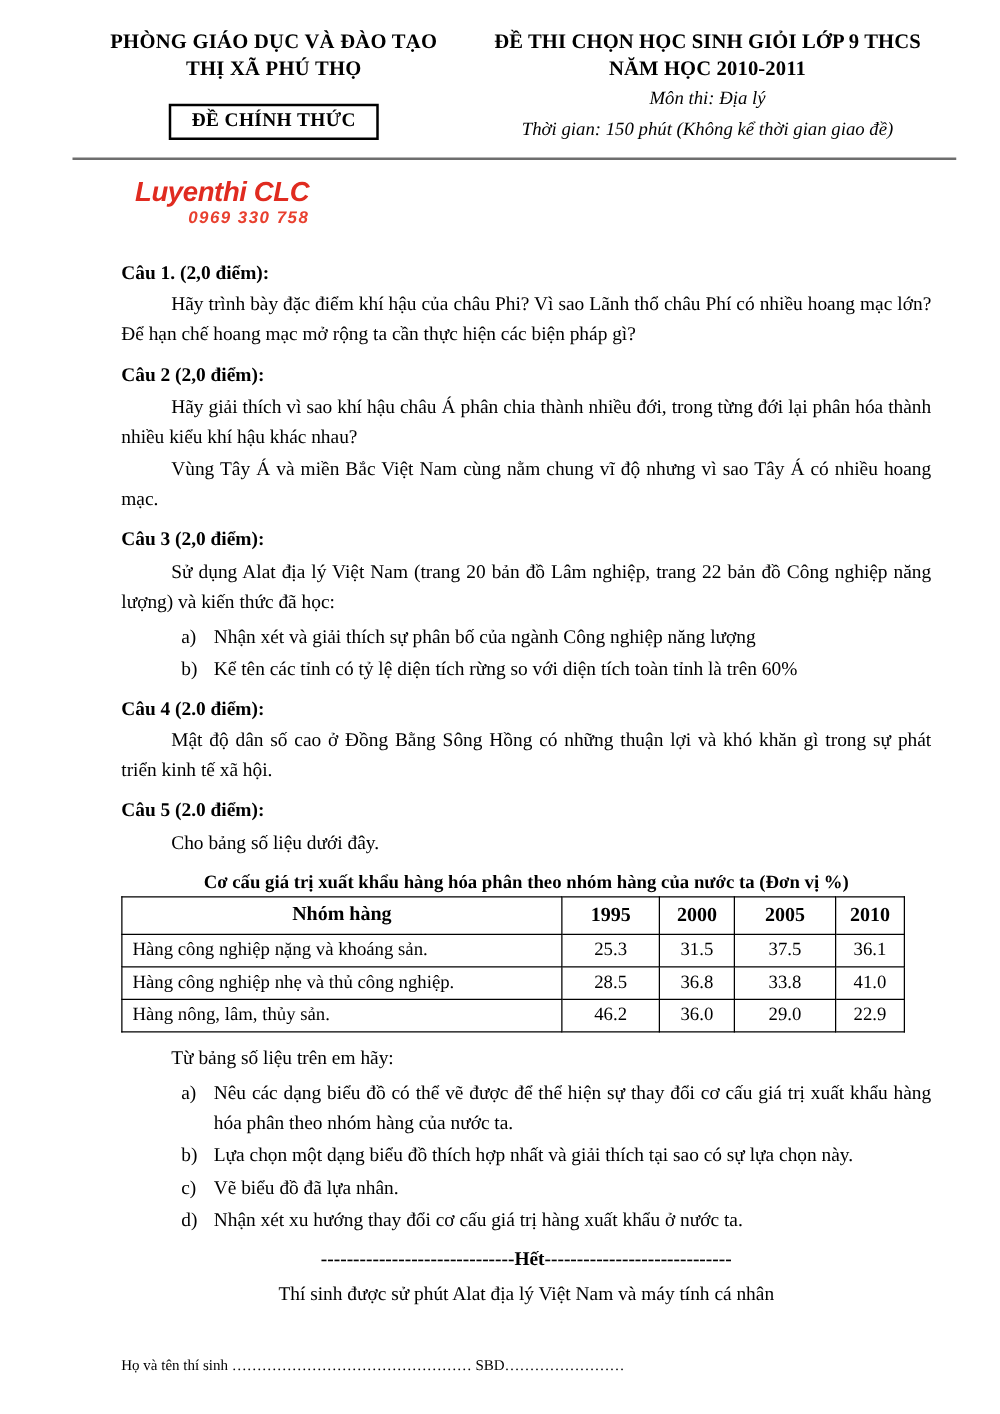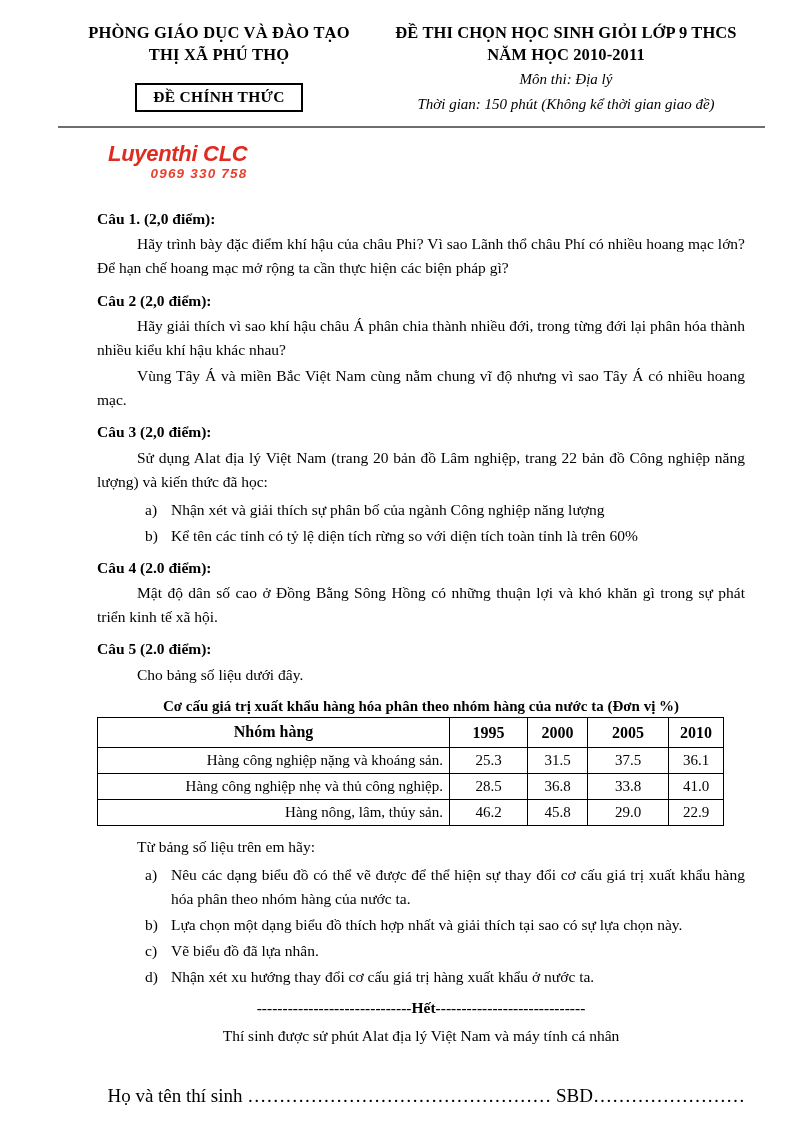--- a/index.html
+++ b/index.html
@@ -182,21 +182,21 @@
     font-weight: bold;
     font-size: 16px;
     padding: 5px 6px 6px 6px;
   }
   table.data th.yr {
     text-align: center;
     font-weight: bold;
     font-size: 16px;
   }
   table.data td.label {
-    text-align: right;
+    text-align: left;
     font-weight: normal;
     padding-left: 8px;
   }
   table.data td.num {
     text-align: center;
   }
   .col-label { width: 352px; }
   .col-y1 { width: 78px; }
   .col-y2 { width: 60px; }
   .col-y3 { width: 81px; }
@@ -221,22 +221,22 @@
     text-align: center;
     font-size: 15.5px;
     margin-top: 6px;
     line-height: 1.4;
   }
   .signature {
     position: absolute;
     left: 0;
     top: 877px;
     width: 648px;
-    text-align: right;
-    font-size: 19px;
+    text-align: left;
+    font-size: 12px;
   }
   .sig-inner { display: inline-block; }
 </style>
 </head>
 <body>
 
 <div class="page">
 
   <div class="header">
     <div class="header-left">
@@ -316,21 +316,21 @@
         <tr>
           <td class="label">Hàng công nghiệp nhẹ và thủ công nghiệp.</td>
           <td class="num">28.5</td>
           <td class="num">36.8</td>
           <td class="num">33.8</td>
           <td class="num">41.0</td>
         </tr>
         <tr>
           <td class="label">Hàng nông, lâm, thủy sản.</td>
           <td class="num">46.2</td>
-          <td class="num">45.8</td>
+          <td class="num">36.0</td>
           <td class="num">29.0</td>
           <td class="num">22.9</td>
         </tr>
       </tbody>
     </table>
 
     <p class="after-table">Từ bảng số liệu trên em hãy:</p>
     <ul class="sublist">
       <li>
         <span class="marker">a)</span>

